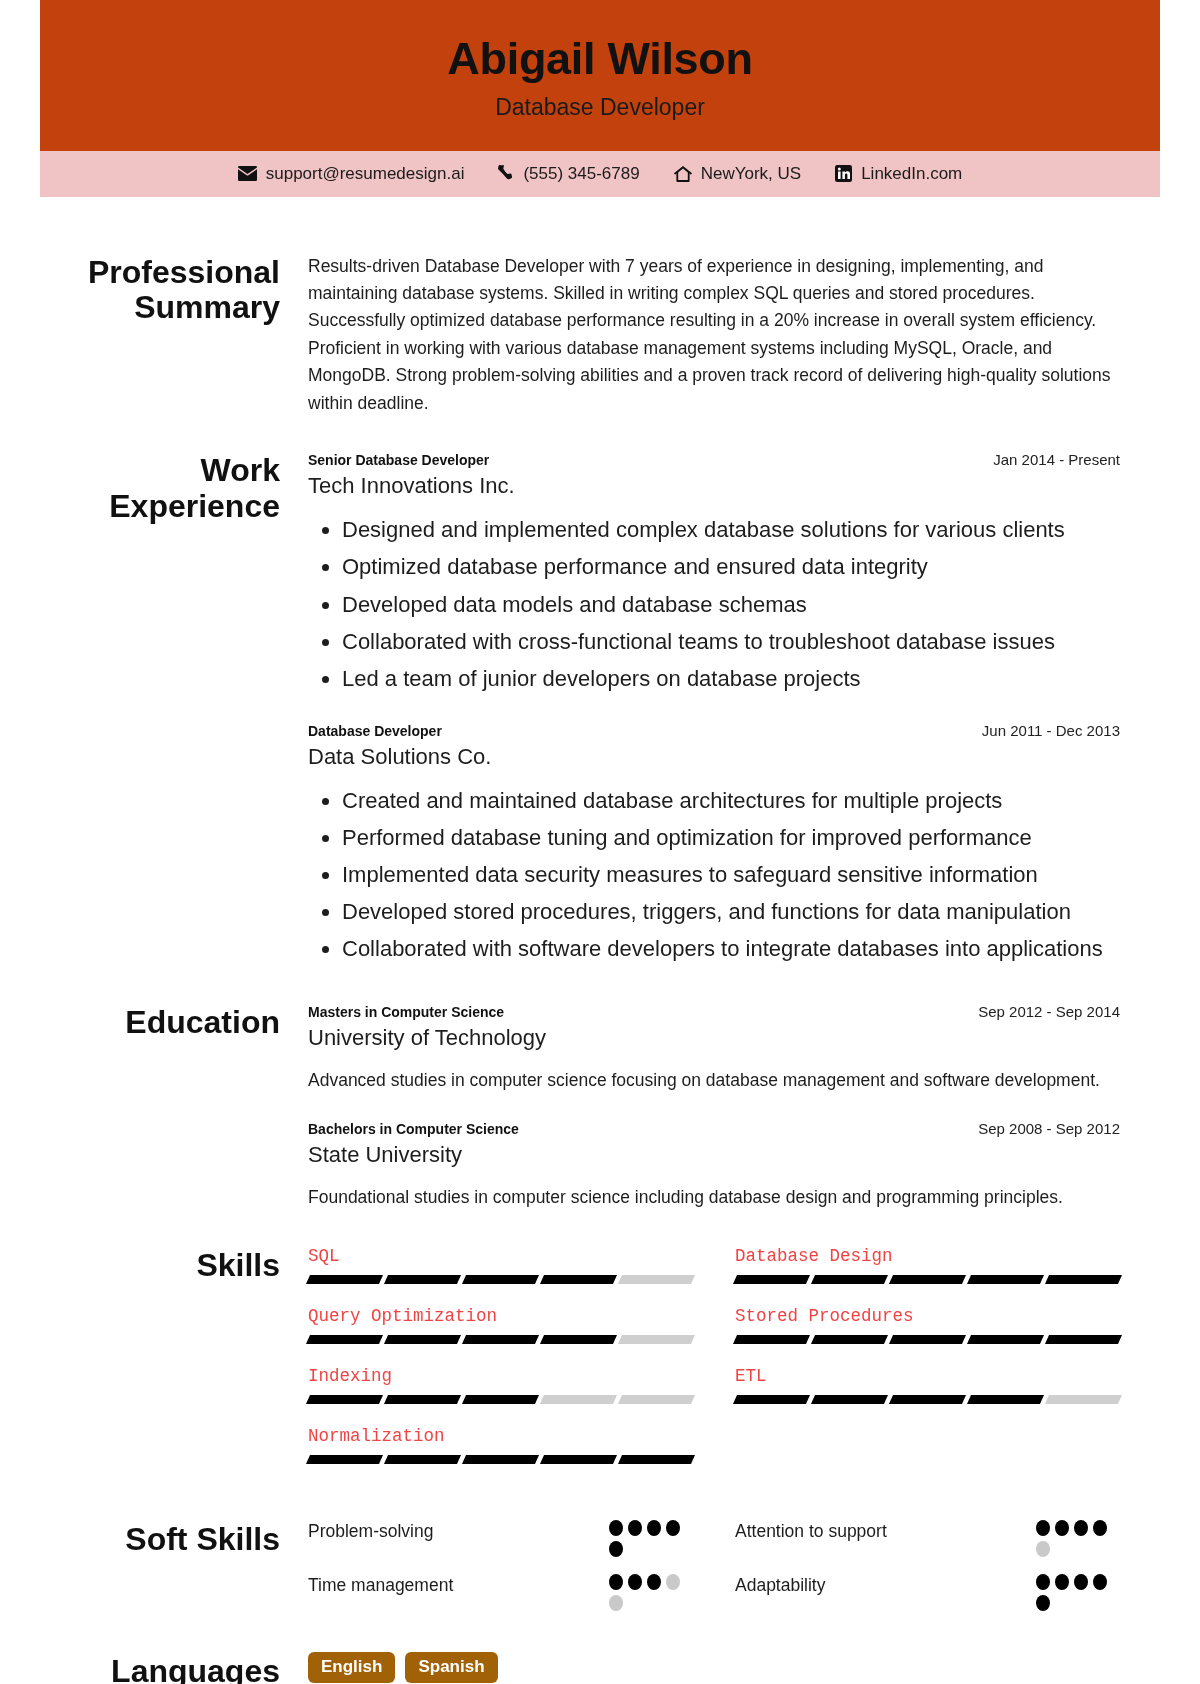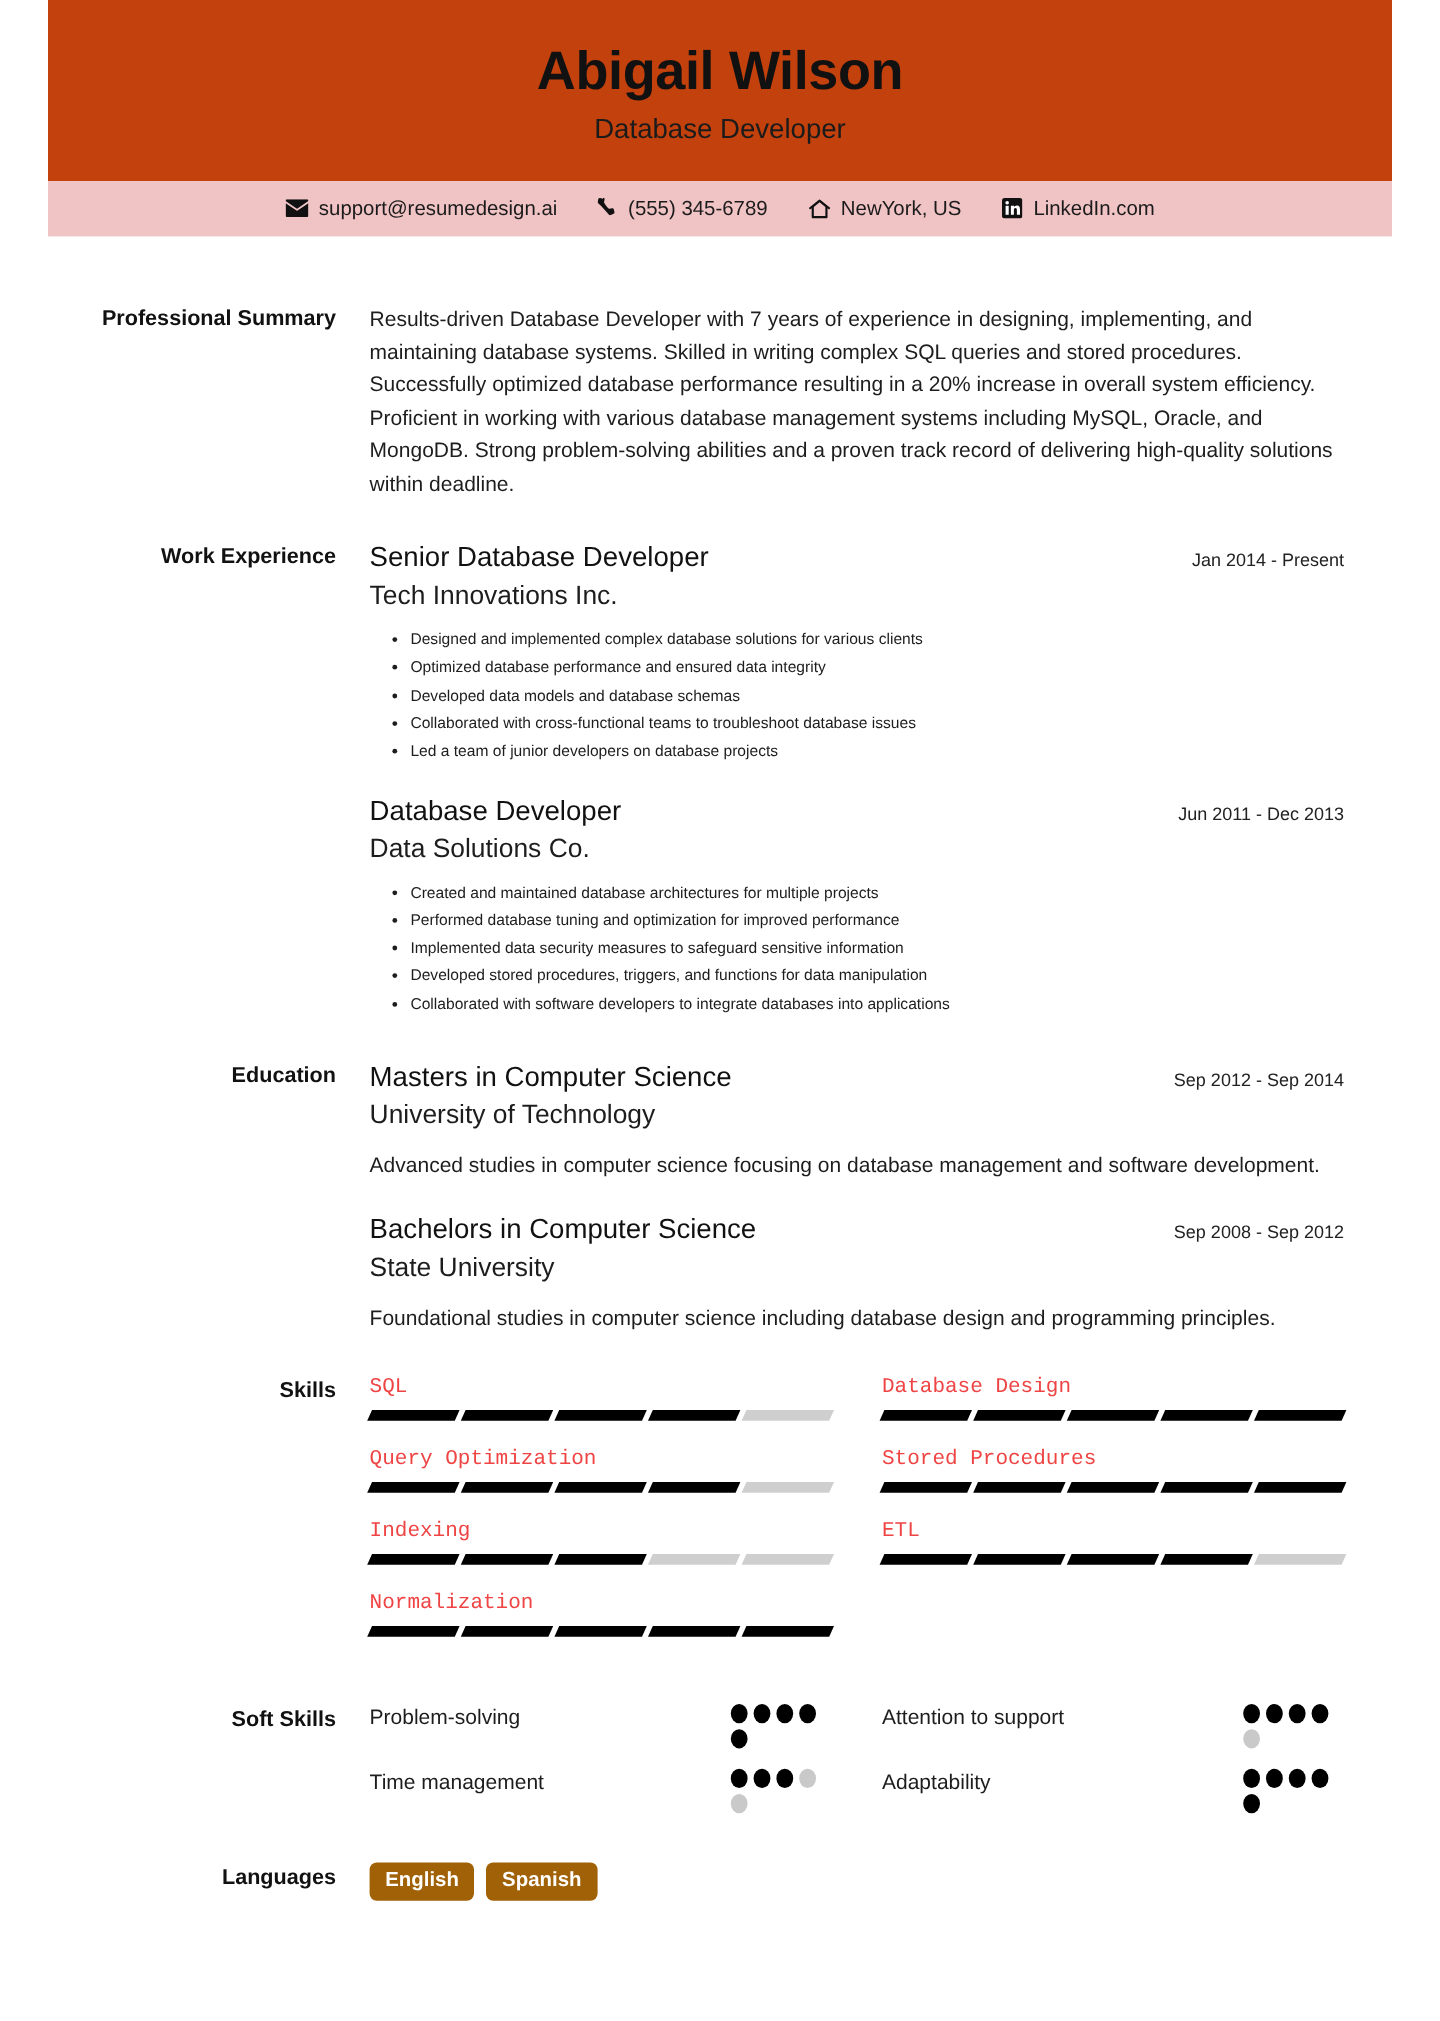--- a/index.html
+++ b/index.html
@@ -52,21 +52,21 @@
   
   .body { padding: 56px 40px 0 40px; }
   .section {
     display: grid;
     grid-template-columns: 200px 1fr;
     column-gap: 28px;
     margin-bottom: 34px;
   }
   .section-label {
     text-align: right;
-    font-size: 18px;
+    font-size: 32px;
     font-weight: bold;
     line-height: 1.12;
     color: #111111;
     padding-top: 2px;
   }
   .section-body { min-width: 0; }
 
   .summary-text {
     font-size: 17.5px;
     line-height: 1.57;
@@ -76,22 +76,22 @@
   
   .entry { margin-bottom: 26px; }
   .entry:last-child { margin-bottom: 0; }
   .entry-head {
     display: flex;
     justify-content: space-between;
     align-items: baseline;
     gap: 16px;
   }
   .entry-title {
-    font-size: 23px;
-    font-weight: normal;
+    font-size: 14px;
+    font-weight: bold;
     color: #111111;
   }
   .entry-date {
     font-size: 15px;
     color: #222222;
     white-space: nowrap;
     flex: 0 0 auto;
   }
   .entry-org {
     font-size: 22px;
@@ -102,21 +102,21 @@
     font-size: 17.5px;
     line-height: 1.55;
     color: #1d1d1d;
     margin-top: 16px;
   }
   ul.bullets {
     margin: 14px 0 0 0;
     padding-left: 34px;
   }
   ul.bullets li {
-    font-size: 13px;
+    font-size: 22px;
     line-height: 1.55;
     color: #1d1d1d;
     margin-bottom: 3px;
   }
 
   
   .skills-grid {
     display: grid;
     grid-template-columns: 1fr 1fr;
     column-gap: 42px;

